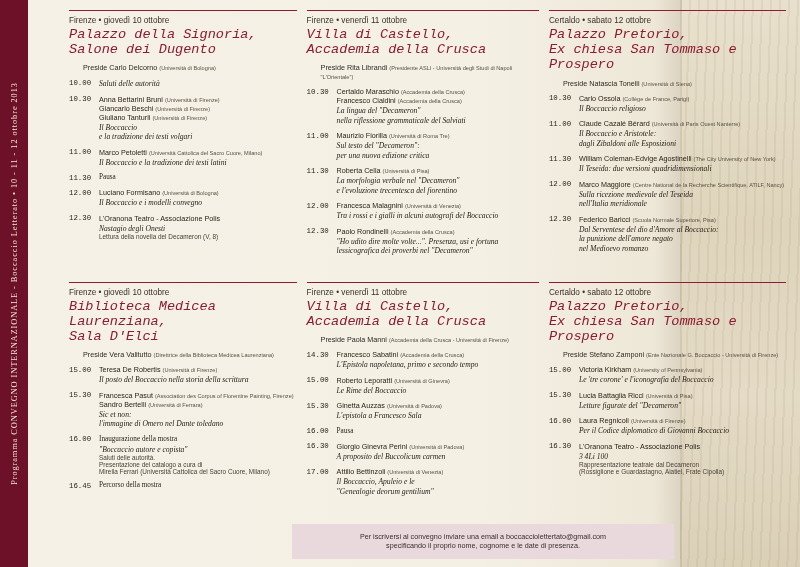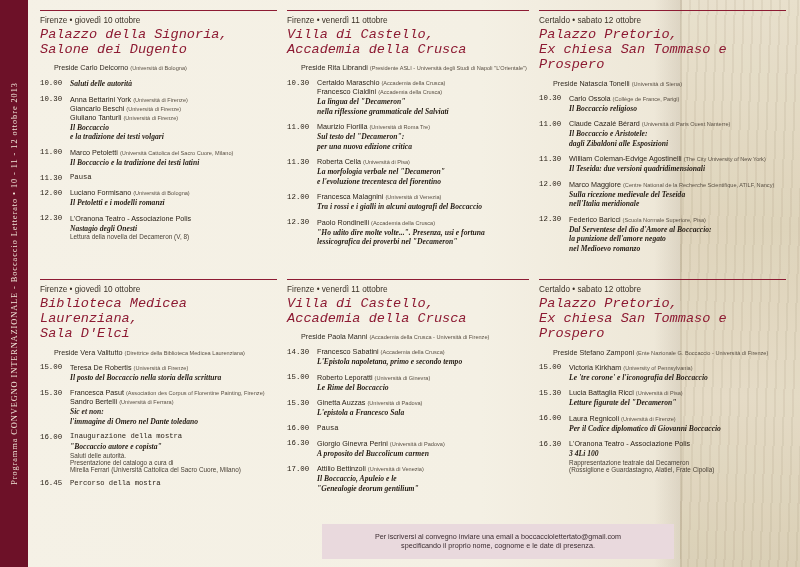--- a/index.html
+++ b/index.html
@@ -28,21 +28,21 @@
   }
   .spine .sp-text{
     position:absolute;left:0;top:0;width:567px;height:28px;
     transform:rotate(-90deg);transform-origin:0 0;translate:0 567px;
     color:#f0e6d8;font-size:8.4px;letter-spacing:.9px;
     font-family:"Liberation Serif", serif;
     display:flex;align-items:center;justify-content:center;
     white-space:nowrap;
   }
 
-  .content{position:absolute;left:28px;top:0;right:0;bottom:0;}
+  .content{position:absolute;left:28px;top:0;right:0;bottom:0;padding-left:29px;}
 
   .cols{display:flex;padding:10px 14px 0 12px;box-sizing:border-box;}
   .col{box-sizing:border-box;}
   .col1{width:250px;padding-right:10px;}
   .col2{width:255px;padding-right:10px;}
   .col3{width:250px;}
 
   .rule{border-top:1px solid #8d1b33;margin:0 0 5px 0;}
 
   .venue-line{font-size:8.2px;color:#3a3026;margin-bottom:2px;font-family:"Liberation Sans",sans-serif;}
@@ -51,28 +51,28 @@
     margin:0 0 6px 0;font-family:Liberation Mono, monospace;
   }
   .chair{font-size:7.2px;color:#2f281f;margin:0 0 6px 14px;font-family:"Liberation Sans",sans-serif;}
   .chair .aff{font-size:5.6px;color:#5a5044;}
 
   .entry{display:flex;margin-bottom:6px;}
   .time{width:30px;flex:0 0 30px;font-size:7.4px;color:#2b2218;font-family:Liberation Mono, monospace;padding-top:.5px;}
   .body{flex:1;}
   .speaker{font-size:7.2px;color:#2b2218;line-height:1.25;font-family:"Liberation Sans",sans-serif;}
   .speaker .aff{font-size:5.6px;color:#5a5044;}
-  .ttl{font-style:italic;font-weight:bold;font-size:7.6px;line-height:1.25;color:#241c14;margin-top:1px;}
-  .plain{font-size:7.2px;line-height:1.25;color:#2b2218;font-family:Liberation Mono, monospace;}
+  .ttl{font-style:italic;font-weight:normal;font-size:7.6px;line-height:1.25;color:#241c14;margin-top:1px;}
+  .plain{font-size:7.2px;line-height:1.25;color:#2b2218;font-family:Liberation Serif, serif;}
   .note{font-size:6.4px;color:#4a4136;font-family:"Liberation Sans",sans-serif;}
 
   .sect2{margin-top:10px;}
 
   .footer-box{
-    position:absolute;right:126px;bottom:8px;width:352px;
+    position:absolute;right:126px;bottom:8px;width:382px;
     background:#e9d9dd;border:0;padding:8px 10px;box-sizing:border-box;
     text-align:center;
     margin-left:11px;
   }
   .footer-box .f1{font-size:7.2px;color:#3a2b2f;font-family:"Liberation Sans",sans-serif;line-height:1.35;}
 </style>
 </head>
 <body>
 
 <div class="page-bg"></div>
@@ -101,21 +101,21 @@
         <div class="time">10.00</div>
         <div class="body">
           <div class="ttl">Saluti delle autorità</div>
         </div>
       </div>
 
       <div class="entry">
         <div class="time">10.30</div>
         <div class="body">
           <div class="speaker">
-            <span>Anna Bettarini York</span>
+            <span>Anna Bettarini Bruni</span>
             <span class="aff">(Università di Firenze)</span>
           </div>
           <div class="speaker">
             <span>Giancarlo Beschi</span>
             <span class="aff">(Università di Firenze)</span>
           </div>
           <div class="speaker">
             <span>Giuliano Tanturli</span>
             <span class="aff">(Università di Firenze)</span>
           </div>
@@ -142,21 +142,21 @@
         </div>
       </div>
 
       <div class="entry">
         <div class="time">12.00</div>
         <div class="body">
           <div class="speaker">
             <span>Luciano Formisano</span>
             <span class="aff">(Università di Bologna)</span>
           </div>
-          <div class="ttl" style="white-space:pre-line">Il Petoletti e i modelli romanzi</div>
+          <div class="ttl" style="white-space:pre-line">Il Boccaccio e i modelli convegno</div>
         </div>
       </div>
 
       <div class="entry">
         <div class="time">12.30</div>
         <div class="body">
           <div class="speaker">L'Oranona Teatro - Associazione Polis</div>
           <div class="ttl" style="white-space:pre-line">Nastagio degli Onesti</div>
           <div class="note" style="white-space:pre-line">Lettura della novella del Decameron (V, 8)</div>
         </div>

